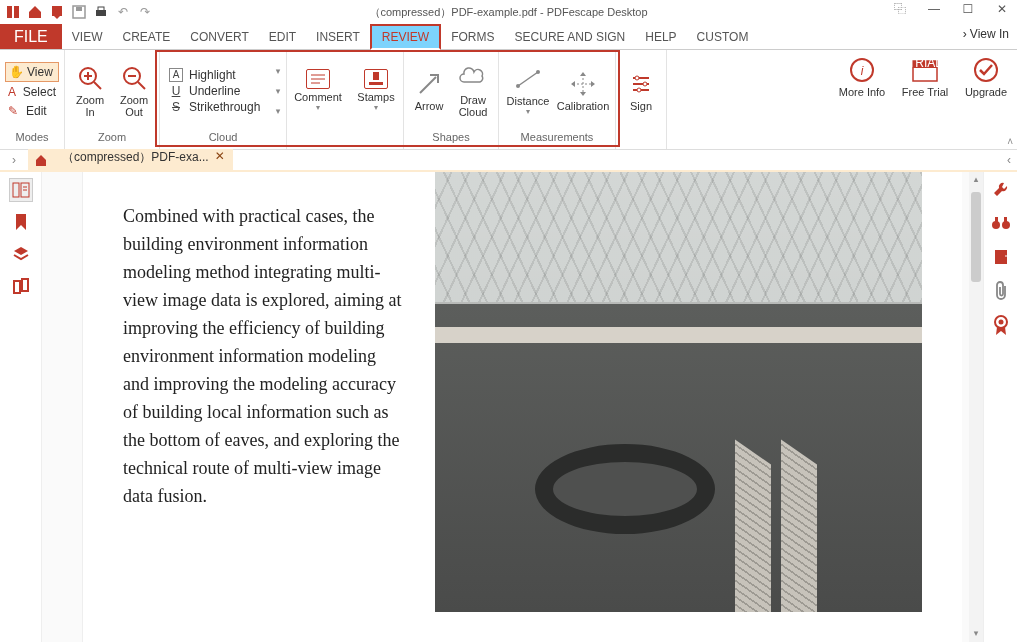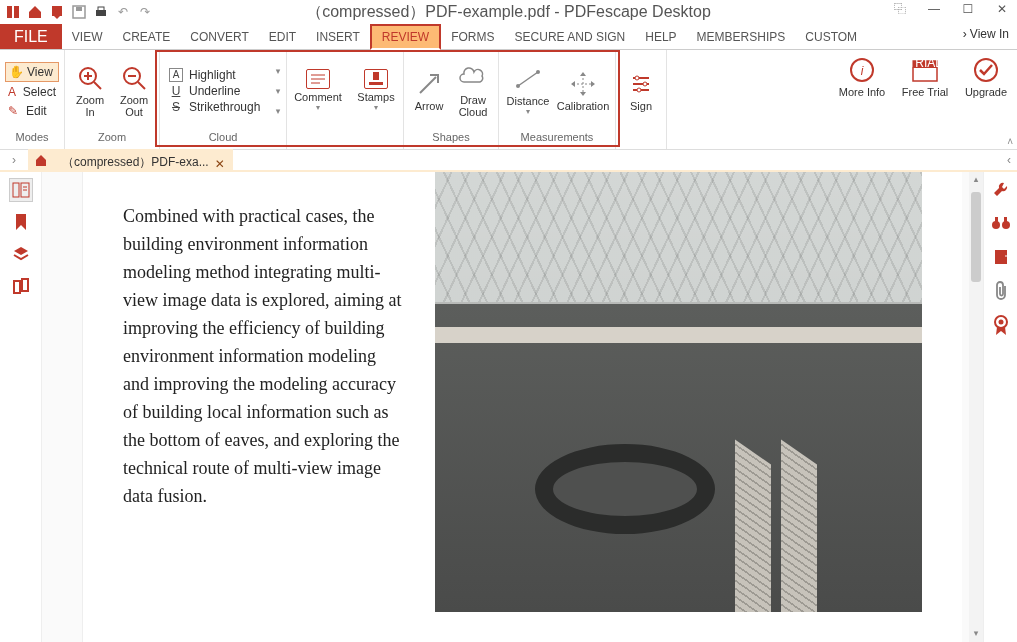--- a/index.html
+++ b/index.html
@@ -1,26 +1,26 @@
 <!DOCTYPE html>
 <html><head>
 <meta charset="utf-8">
 <style>
 *{box-sizing:border-box;margin:0;padding:0;font-family:"Segoe UI",Tahoma,sans-serif;font-size:12px;color:#333}
 body{width:1017px;height:642px;background:#fff;overflow:hidden;position:relative;user-select:none}
 .titlebar{height:24px;display:flex;align-items:center;background:#fff;position:relative}
 .qat{display:flex;align-items:center;gap:4px;padding-left:4px}
 .qat-item{width:18px;height:18px;display:flex;align-items:center;justify-content:center;color:#C0392B}
-.title-text{position:absolute;left:50%;transform:translateX(-50%);font-size:16px;color:#555}
+.title-text{position:absolute;left:50%;transform:translateX(-50%);font-size:11px;color:#555}
 .win-controls{position:absolute;right:2px;top:0;display:flex;gap:8px}
 .win-btn{width:26px;height:20px;text-align:center;line-height:18px;font-size:12px;color:#555}
 .menubar{height:26px;display:flex;align-items:stretch;border-bottom:1px solid #ccc;position:relative}
 .menu-file{background:#C0392B;color:#fff;padding:0 14px;display:flex;align-items:center;font-size:16px}
 .menu-item{padding:0 10px;display:flex;align-items:center;font-size:12px;color:#555}
-.menu-item.active{border:2px solid #C0392B;border-bottom:2px solid #fff;color:#C0392B;margin-bottom:-1px;z-index:2;background:#fdba74}
+.menu-item.active{border:2px solid #C0392B;border-bottom:2px solid #fff;color:#C0392B;margin-bottom:-1px;z-index:2;background:#7dd3fc}
 .sign-in{position:absolute;right:8px;top:3px;color:#C0392B;font-size:12px;display:flex;align-items:center;gap:3px}
 .ribbon{height:100px;display:flex;align-items:stretch;position:relative;border-bottom:1px solid #ddd}
 .ribbon-group{display:flex;flex-direction:column;border-right:1px solid #e3e3e3;padding-bottom:2px}
 .ribbon-group-body{flex:1;display:flex;align-items:center;padding:3px}
 .ribbon-group-label{height:16px;text-align:center;font-size:11px;color:#666;position:relative}
 .modes-col{width:58px;display:flex;flex-direction:column;gap:1px;padding:2px}
 .mode-btn{display:flex;align-items:center;gap:4px;padding:2px 3px;font-size:12px}
 .mode-btn.active{background:#FDEBD0;border:1px solid #E59866}
 .mode-icon{width:14px;height:14px;display:inline-block}
 .big-btn{display:flex;flex-direction:column;align-items:center;justify-content:center;width:44px;padding:2px;gap:2px}
@@ -30,21 +30,21 @@
 .markup-col{width:110px;display:flex;flex-direction:column;gap:2px;padding:2px 6px}
 .markup-item{display:flex;align-items:center;gap:6px;font-size:12px;color:#333}
 .markup-item .mi-ico{width:14px;height:14px;color:#444;display:flex;align-items:center;justify-content:center}
 .red-box{position:absolute;border:2px solid #C0392B;pointer-events:none}
 .red-box.rb1{left:155px;top:0px;width:465px;height:97px}
 .ribbon-right{position:absolute;right:6px;top:4px;display:flex;gap:10px}
 .collapse-btn{position:absolute;right:4px;bottom:2px;font-size:10px;color:#888}
 .tabstrip{height:22px;display:flex;align-items:center;background:#fff;border-bottom:2px solid #FDEBD0;position:relative}
 .tab-nav{width:28px;text-align:center;color:#888}
 .tab-home{width:26px;height:22px;background:#FDEBD0;display:flex;align-items:center;justify-content:center;color:#C0392B}
-.tab-doc{height:22px;background:#FDEBD0;display:flex;align-items:flex-end;padding:0 8px;gap:6px;color:#8B4513;font-size:12px}
+.tab-doc{height:22px;background:#FDEBD0;display:flex;align-items:flex-start;padding:0 8px;gap:6px;color:#8B4513;font-size:12px}
 .tab-close{color:#8B4513}
 .tab-nav-right{position:absolute;right:6px;color:#888}
 .content{position:absolute;top:172px;left:0;right:0;bottom:0;display:flex}
 .leftbar{width:42px;background:#fff;border-right:1px solid #eee;display:flex;flex-direction:column;align-items:center;gap:8px;padding-top:6px}
 .leftbar .lb-item{width:24px;height:24px;color:#C0392B;display:flex;align-items:center;justify-content:center}
 .leftbar .lb-item.active{background:#eee;border:1px solid #ccc}
 .rightbar{width:34px;background:#fff;border-left:1px solid #eee;display:flex;flex-direction:column;align-items:center;gap:12px;padding-top:6px}
 .rightbar .rb-item{width:22px;height:22px;color:#C0392B;display:flex;align-items:center;justify-content:center}
 .viewport{flex:1;background:#fafafa;position:relative;overflow:hidden}
 .vp-scroll{position:absolute;right:0;top:0;width:14px;height:100%;background:#f3f3f3}
@@ -110,21 +110,20 @@
   <div class="menu-file">FILE</div>
   <div class="menu-item">VIEW</div>
   <div class="menu-item">CREATE</div>
   <div class="menu-item">CONVERT</div>
   <div class="menu-item">EDIT</div>
   <div class="menu-item">INSERT</div>
   <div class="menu-item active">REVIEW</div>
   <div class="menu-item">FORMS</div>
   <div class="menu-item">SECURE AND SIGN</div>
   <div class="menu-item">HELP</div>
-  <div class="menu-item">MEMBERSHIPS</div>
   <div class="menu-item">CUSTOM</div>
   <div class="sign-in">
       <span>›</span>
       <span>View In</span>
     </div>
 </div>
 
 <div class="ribbon">
 
   <div class="ribbon-group">

